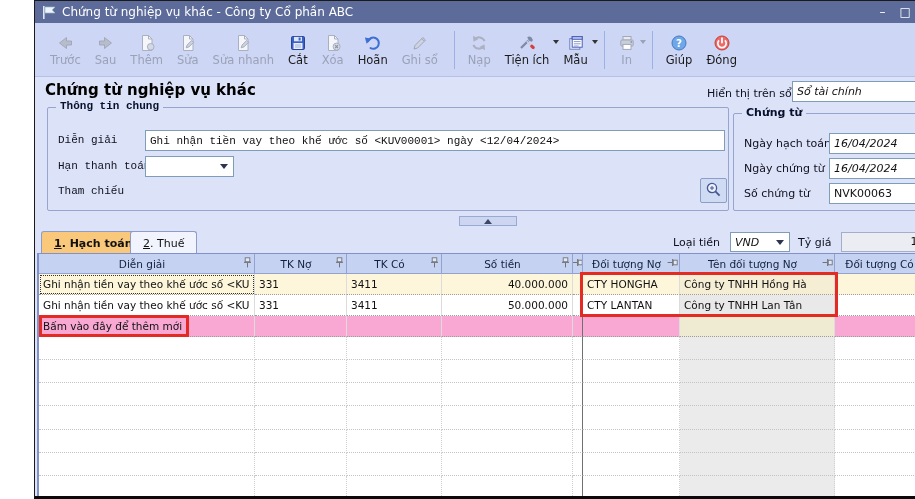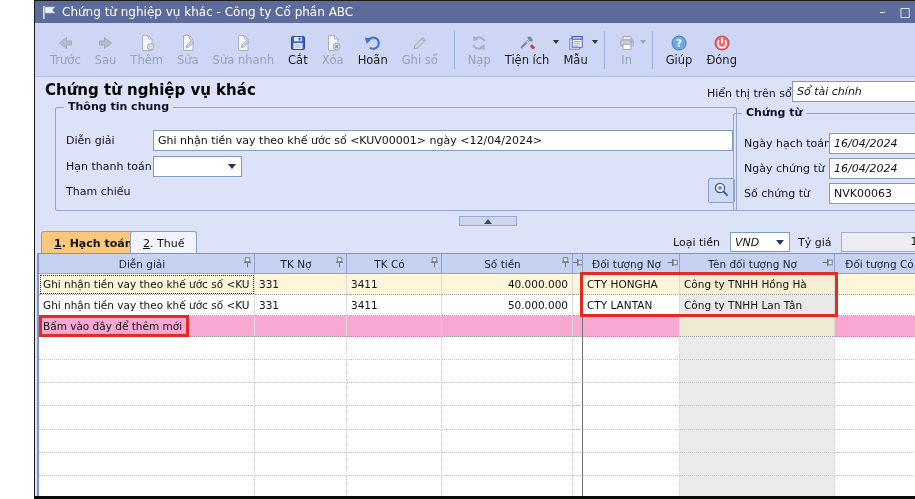--- a/index.html
+++ b/index.html
@@ -246,21 +246,21 @@
       </div>
     </div>
 
   <div class="page-title">Chứng từ nghiệp vụ khác</div>
   <span class="lbl" style="left:672px; top:86px;">Hiển thị trên sổ</span>
   <div class="combo" style="left:757px; top:80px; width:148px; height:21px;">
     <span class="c-val">Sổ tài chính</span>
     <span class="c-arr"></span>
   </div>
 
-  <div class="groupbox" style="left:20px; top:106px; width:682px; height:104px;">
+  <div class="groupbox" style="left:12px; top:106px; width:682px; height:104px;font-family:Liberation Mono, monospace;">
     <span class="legend">Thông tin chung</span>
     <span class="lbl" style="left:10px; top:26px;">Diễn giải</span>
     <input class="tinput" style="left: 97px; top: 22px; width: 580px; height: 21px;" value="Ghi nhận tiền vay theo khế ước số &lt;KUV00001&gt; ngày &lt;12/04/2024&gt;">
     <span class="lbl" style="left:10px; top:52px;">Hạn thanh toán</span>
     <div class="combo" style="left:97px; top:48px; width:89px; height:21px;">
       <span class="c-val"></span>
       <span class="c-arr"></span>
     </div>
     <span class="lbl" style="left:10px; top:77px;">Tham chiếu</span>
     <div class="mag-btn" style="left:652px; top:70px;">

